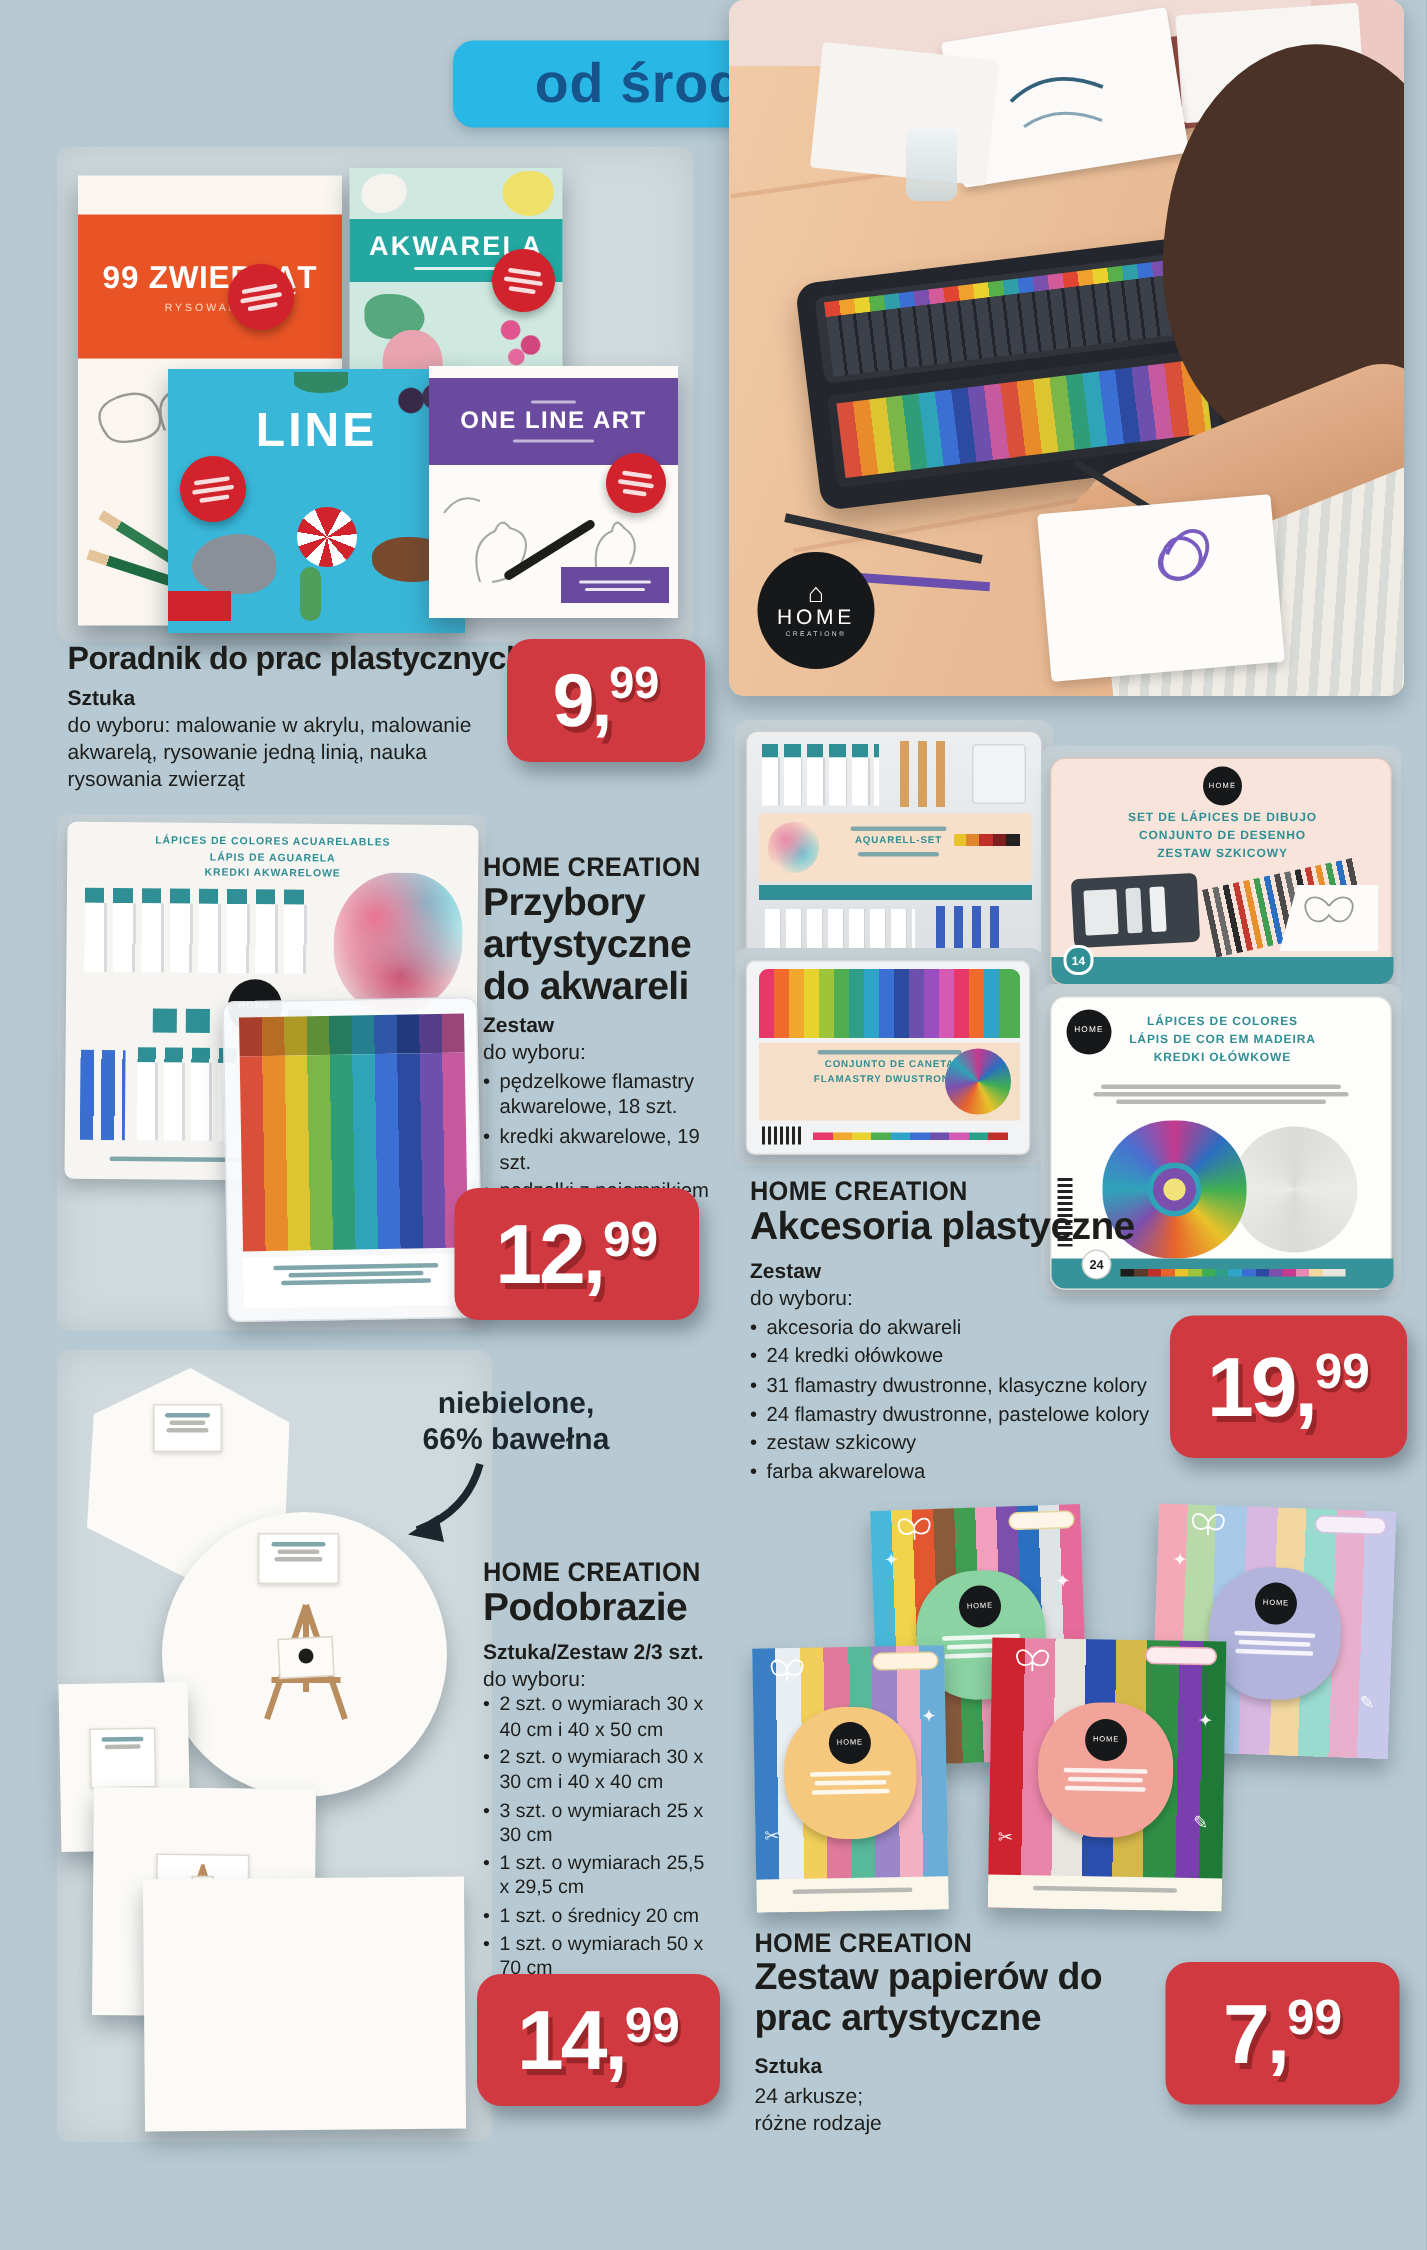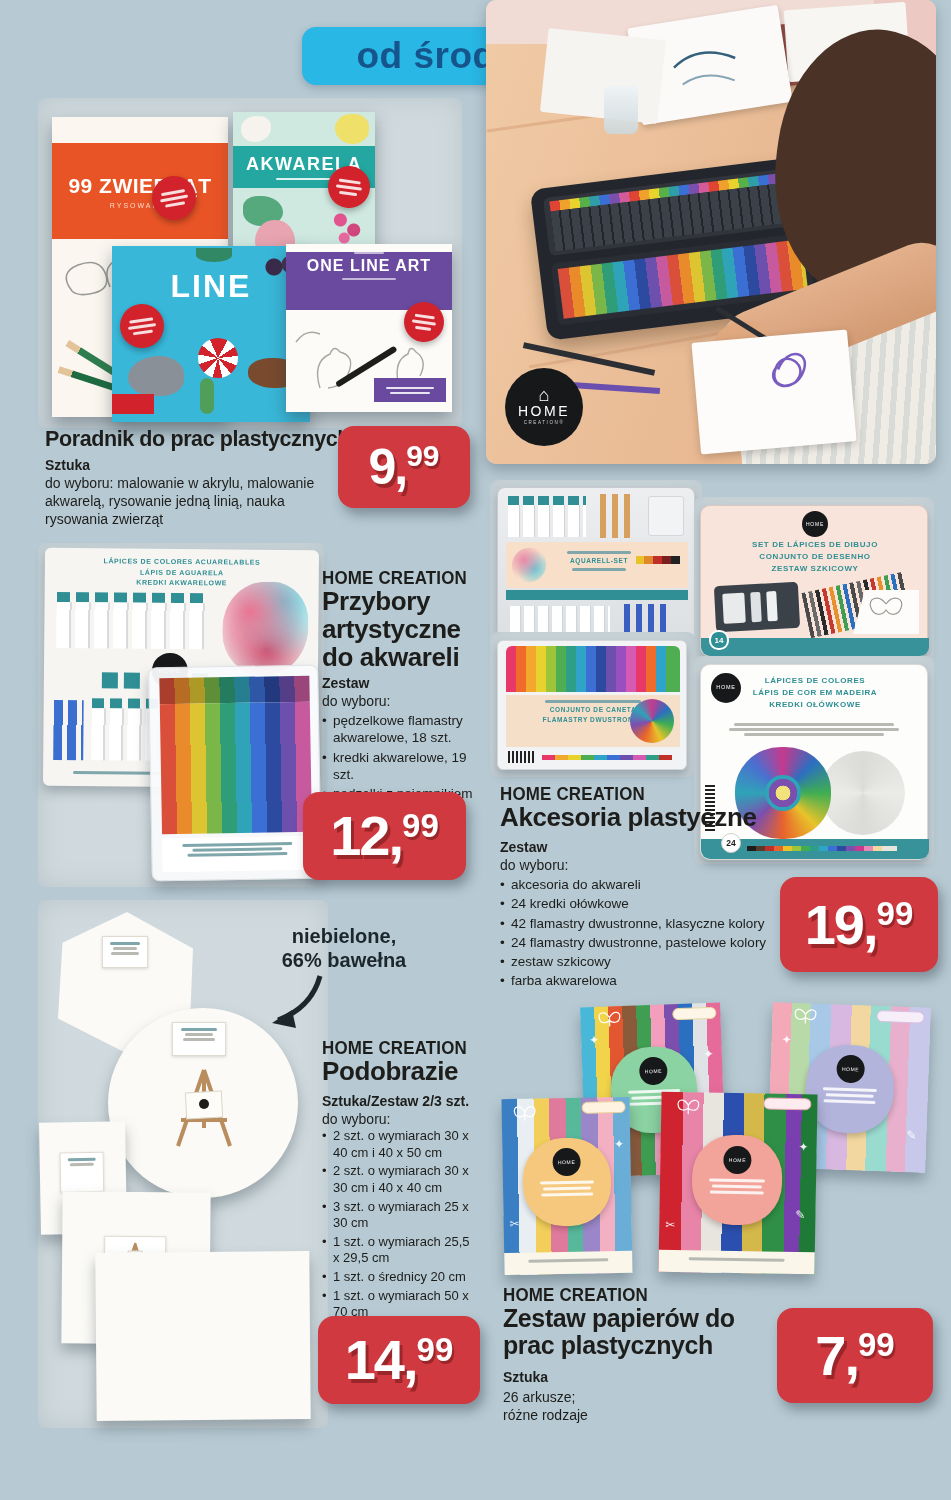--- a/index.html
+++ b/index.html
@@ -145,21 +145,21 @@
         <div class="wline" style="width:20px"></div>
     </div>
     <div class="abs" style="left:16px;top:110px;width:56px;height:40px;background:#8a9098;border-radius:55% 45% 40% 45%"></div>
     <div class="abs" style="left:86px;top:92px;width:40px;height:40px;border-radius:50%;background:repeating-conic-gradient(#d2232c 0 28deg,#ffffff 28deg 56deg)"></div>
     <div class="abs" style="left:88px;top:132px;width:14px;height:36px;background:#4f9e5a;border-radius:7px"></div>
     <div class="abs" style="left:136px;top:112px;width:54px;height:30px;background:#7a4a2e;border-radius:45% 55% 50% 50%"></div>
     <div class="abs" style="left:0;top:148px;width:42px;height:20px;background:#d2232c"></div>
   </div>
 
   <div class="book" style="left:286px;top:244px;width:166px;height:168px;background:#fdfbf7">
-    <div class="abs" style="left:0;top:8px;width:166px;height:58px;background:#6a4a9e;display:flex;flex-direction:column;align-items:center;gap:3px">
+    <div class="abs" style="left:0;top:8px;width:166px;height:58px;background:#6a4a9e;display:flex;flex-direction:column;align-items:center;justify-content:center;gap:3px">
       <div class="wline" style="width:30px;height:2px;opacity:.7"></div>
       <span style="color:#fff;font-weight:700;font-size:16px;letter-spacing:1px">ONE LINE ART</span>
       <div class="wline" style="width:54px;height:2px;opacity:.7"></div>
     </div>
     <svg class="abs" style="left:0;top:68px" width="166" height="100">
       <g stroke="#a8a8a2" stroke-width="1.4" fill="none">
         <path d="M34 76 q-8 -26 10 -34 q4 -10 10 -2 q16 4 8 22 q-4 12 -20 14"></path>
         <path d="M112 70 q-4 -22 10 -28 q2 -10 8 -2 q12 8 4 24"></path>
         <path d="M10 30 q10 -14 24 -8"></path>
       </g>
@@ -313,21 +313,21 @@
     <div class="abs" style="left:20px;bottom:6px;width:20px;height:20px;border-radius:50%;background:#fff;border:1px solid #cfcfc9;color:#1d1d1b;font-size:8.5px;font-weight:700;display:flex;align-items:center;justify-content:center">24</div>
   </div>
 
   <div class="abs brand-line" style="left:500px;top:784px">HOME CREATION</div>
   <div class="abs p-title" style="left:500px;top:804px;width:300px;font-size:26px">Akcesoria plastyczne</div>
   <div class="abs p-sub" style="left:500px;top:838px;font-weight:700">Zestaw</div>
   <div class="abs p-sub" style="left:500px;top:856px">do wyboru:</div>
   <div class="abs bullets" style="left:500px;top:874px;width:286px">
     <div class="b">akcesoria do akwareli</div>
     <div class="b">24 kredki ołówkowe</div>
-    <div class="b">42 flamastry dwustronne, klasyczne kolory</div>
+    <div class="b">31 flamastry dwustronne, klasyczne kolory</div>
     <div class="b">24 flamastry dwustronne, pastelowe kolory</div>
     <div class="b">zestaw szkicowy</div>
     <div class="b">farba akwarelowa</div>
   </div>
   <div class="abs price" style="left:780px;top:877px;width:158px;height:95px">
     <span class="pm">19,</span>
     <span class="ps">99</span>
   </div>
 
   <div class="abs backdrop" style="left:38px;top:900px;width:290px;height:528px"></div>
@@ -469,23 +469,23 @@
       <div class="wline" style="width:56px;margin-top:5px"></div>
         <div class="wline" style="width:50px;margin-top:3px"></div>
         <div class="wline" style="width:54px;margin-top:3px"></div>
     </div>
     <div class="abs" style="left:0;bottom:0;width:156px;height:22px;background:#fbf6ea">
       <div class="gline" style="width:96px;margin-top:7px"></div>
     </div>
   </div>
 
   <div class="abs brand-line" style="left:503px;top:1285px">HOME CREATION</div>
-  <div class="abs p-title" style="left:503px;top:1305px;width:268px;font-size:25px">Zestaw papierów do prac plastycznych</div>
+  <div class="abs p-title" style="left:503px;top:1305px;width:268px;font-size:25px">Zestaw papierów do prac artystyczne</div>
   <div class="abs p-sub" style="left:503px;top:1368px;font-weight:700">Sztuka</div>
-  <div class="abs p-sub" style="left:503px;top:1388px">26 arkusze;</div>
+  <div class="abs p-sub" style="left:503px;top:1388px">24 arkusze;</div>
   <div class="abs p-sub" style="left:503px;top:1406px">różne rodzaje</div>
   <div class="abs price" style="left:777px;top:1308px;width:156px;height:95px">
     <span class="pm">7,</span>
     <span class="ps">99</span>
   </div>
 
 
 </div>
 
 </body></html>

